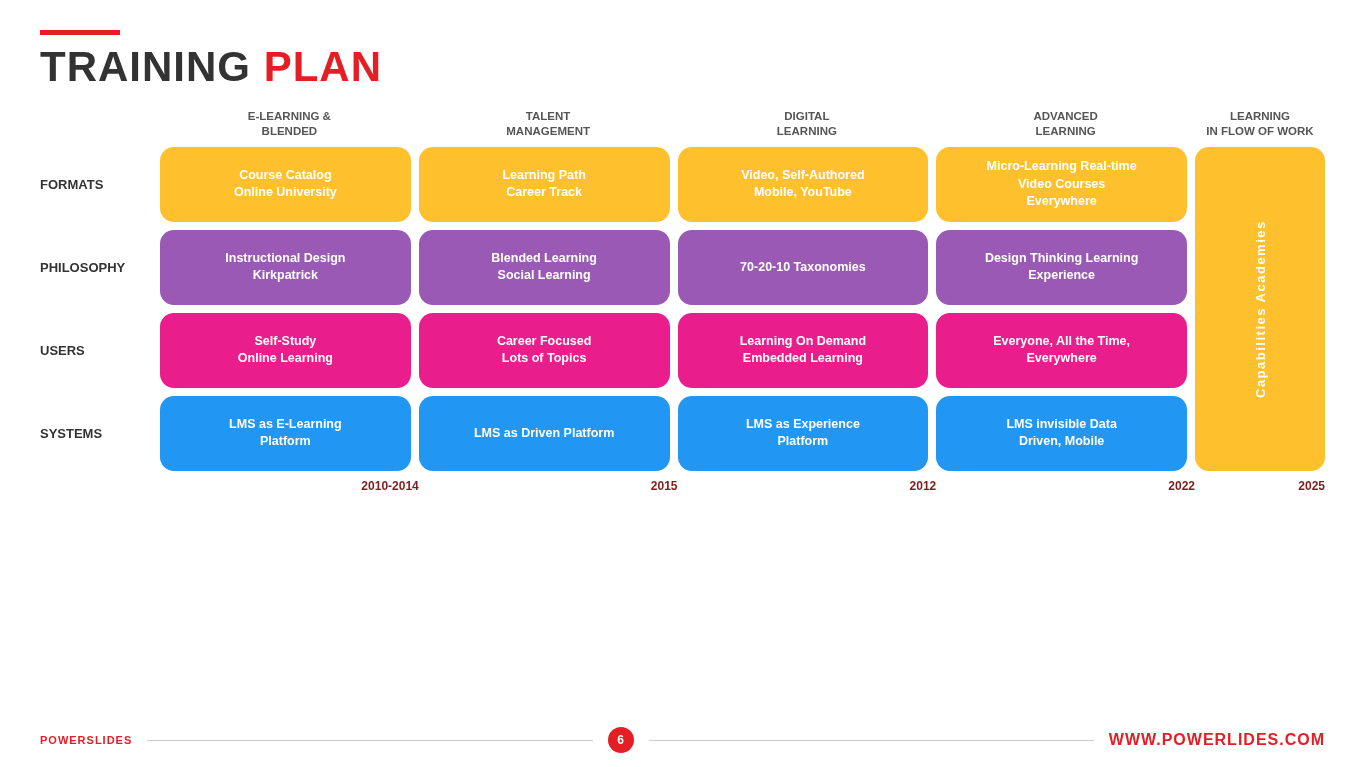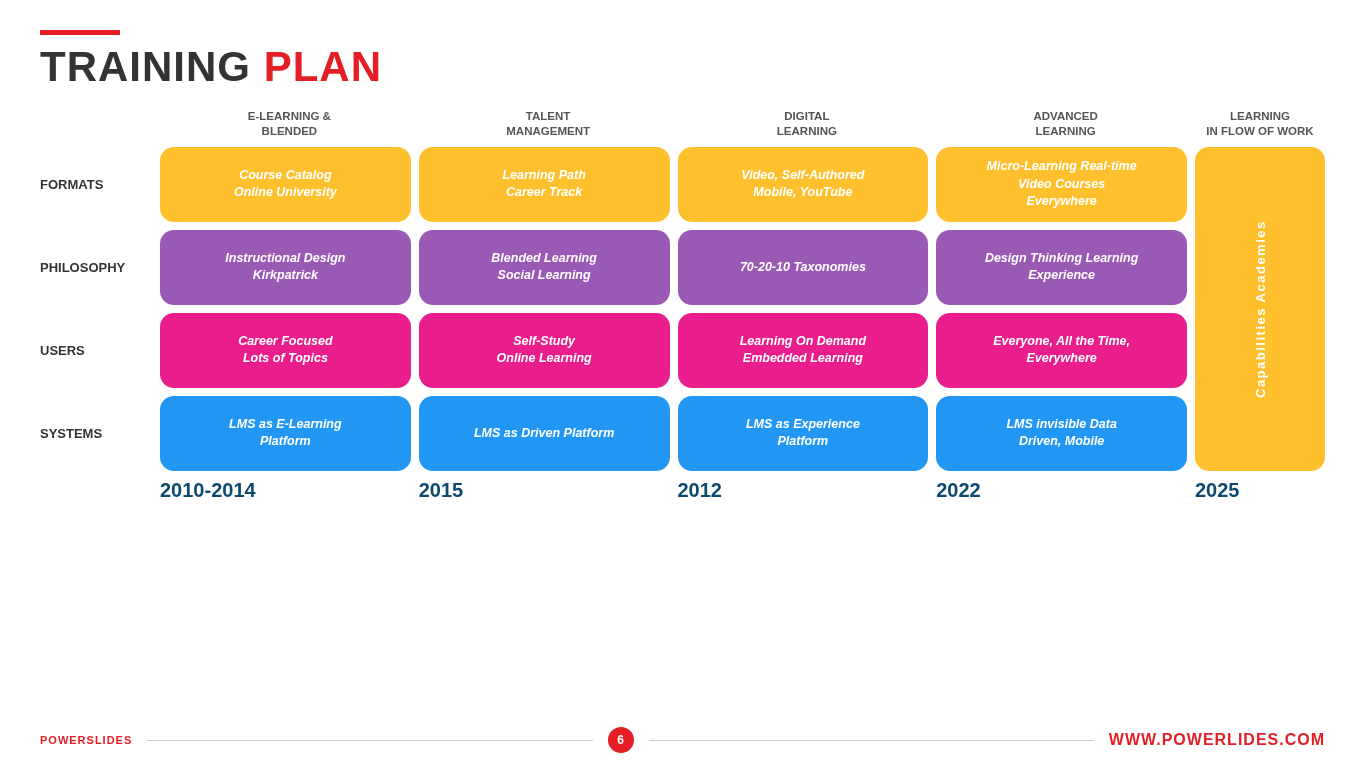--- a/index.html
+++ b/index.html
@@ -67,21 +67,20 @@
       font-size: 13px;
       font-weight: 900;
       color: #333;
       text-transform: uppercase;
       flex-shrink: 0;
     }
     .cells {
       display: flex;
       flex: 1;
       gap: 8px;
-      font-style: italic;
     }
     .cell {
       flex: 1;
       border-radius: 14px;
       display: flex;
       align-items: center;
       justify-content: center;
       text-align: center;
       color: white;
       font-size: 12.5px;
@@ -109,24 +108,24 @@
       transform: rotate(180deg);
       letter-spacing: 1.5px;
     }
     .year-row {
       display: flex;
       margin-left: 120px;
       margin-top: 8px;
     }
     .year-cell {
       flex: 1;
-      text-align: left;
-      font-size: 20px;
+      text-align: right;
+      font-size: 12px;
       font-weight: 900;
-      color: #0c4a6e;
+      color: #7f1d1d;
     }
     .year-cell:last-child {
       flex: 0 0 130px;
     }
     .footer {
       position: absolute;
       bottom: 14px;
       left: 40px;
       right: 40px;
       display: flex;
@@ -219,22 +218,22 @@
             <div class="cell cell-purple">Instructional Design<br>Kirkpatrick</div>
             <div class="cell cell-purple">Blended Learning<br>Social Learning</div>
             <div class="cell cell-purple">70-20-10 Taxonomies</div>
             <div class="cell cell-purple">Design Thinking Learning<br>Experience</div>
           </div>
         </div>
 
         <div class="row">
           <div class="row-label">USERS</div>
           <div class="cells">
+            <div class="cell cell-pink">Self-Study<br>Online Learning</div>
             <div class="cell cell-pink">Career Focused<br>Lots of Topics</div>
-            <div class="cell cell-pink">Self-Study<br>Online Learning</div>
             <div class="cell cell-pink">Learning On Demand<br>Embedded Learning</div>
             <div class="cell cell-pink">Everyone, All the Time,<br>Everywhere</div>
           </div>
         </div>
 
         <div class="row">
           <div class="row-label">SYSTEMS</div>
           <div class="cells">
             <div class="cell cell-blue">LMS as E-Learning<br>Platform</div>
             <div class="cell cell-blue">LMS as Driven Platform</div>

